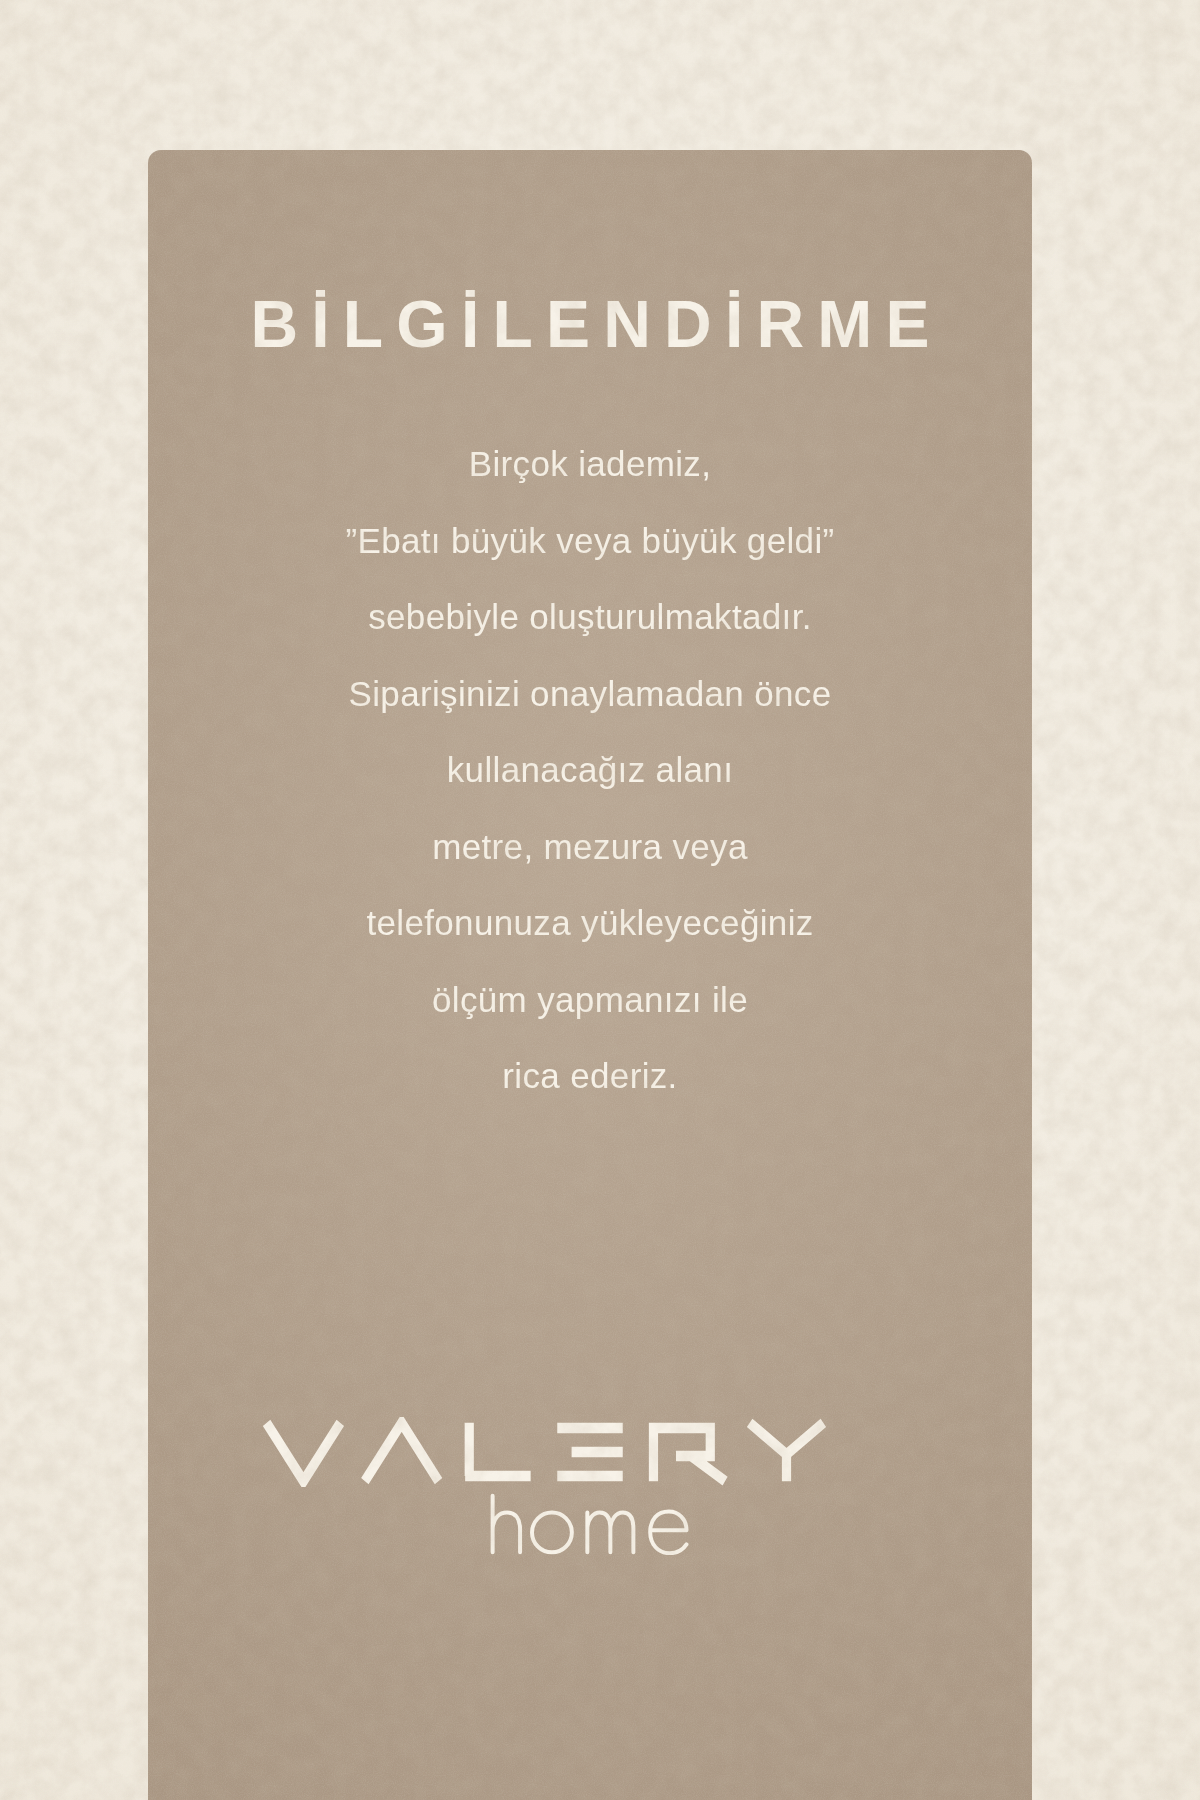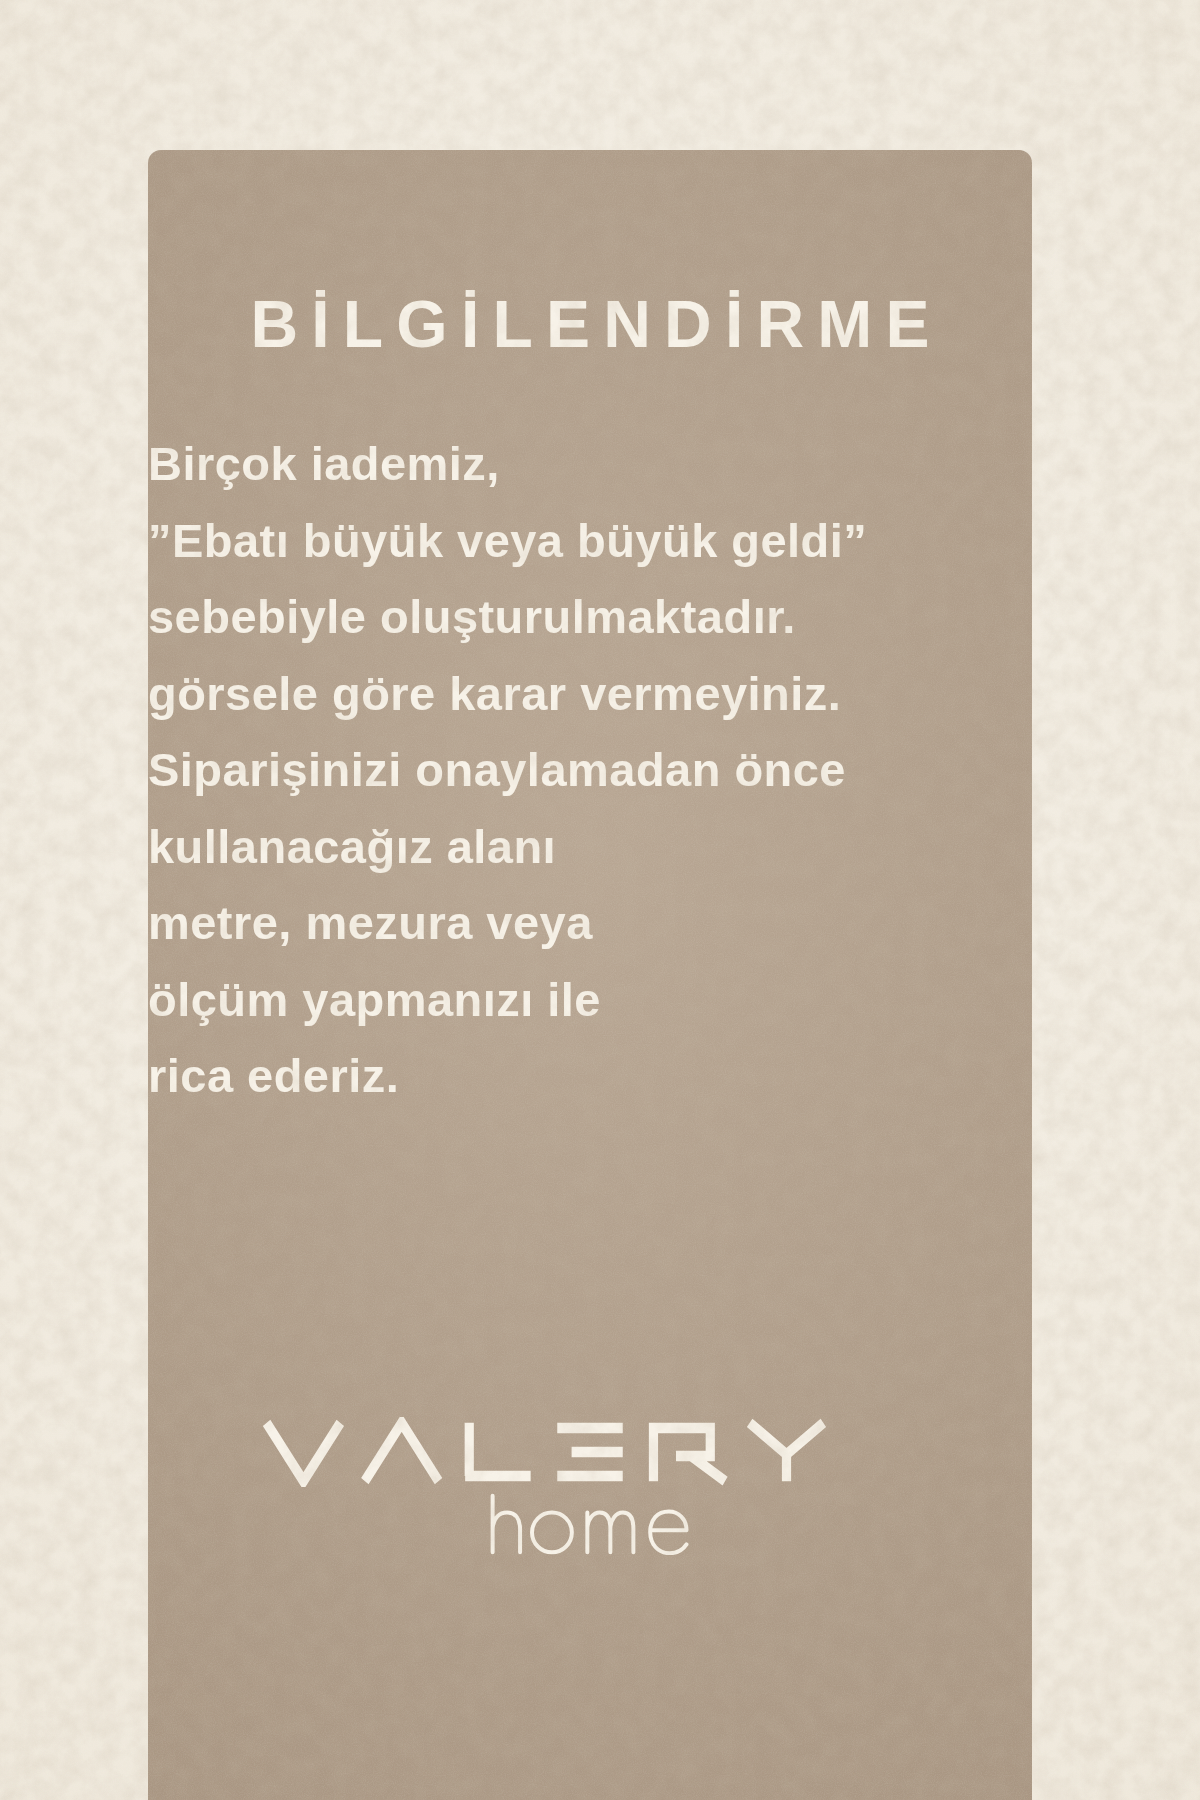--- a/index.html
+++ b/index.html
@@ -41,22 +41,23 @@
     color:var(--ink);
     white-space:nowrap;
   }
   .body-text{
     position:absolute;
     left:0;right:0;top:276px;
   }
   .body-line{
     height:76.5px;
     line-height:76.5px;
-    font-size:47px;
-    font-weight:700;
+    text-align:center;
+    font-size:35px;
+    font-weight:400;
     color:var(--ink);
     white-space:nowrap;
     letter-spacing:0.01em;
   }
   .logo{
     position:absolute;left:0;right:0;top:0;height:100%;
   }
   .valery-svg{
     position:absolute;
     left:50%;transform:translateX(-50%);
@@ -85,24 +86,24 @@
 <div class="page">
 
   <div class="card">
 
     <h1 class="title">BİLGİLENDİRME</h1>
 
     <div class="body-text">
       <div class="body-line">Birçok iademiz,</div>
       <div class="body-line">”Ebatı büyük veya büyük geldi”</div>
       <div class="body-line">sebebiyle oluşturulmaktadır.</div>
-      <div class="body-line">görsele göre karar vermeyiniz.</div>
       <div class="body-line">Siparişinizi onaylamadan önce</div>
       <div class="body-line">kullanacağız alanı</div>
       <div class="body-line">metre, mezura veya</div>
+      <div class="body-line">telefonunuza yükleyeceğiniz</div>
       <div class="body-line">ölçüm yapmanızı ile</div>
       <div class="body-line">rica ederiz.</div>
     </div>
 
     <div class="logo">
 
       <svg class="valery-svg" width="655" height="70" viewBox="0 0 640 60" preserveAspectRatio="none" role="img" aria-label="VALERY">
 
         <path d="M4,5 L40,55 L76,5" stroke-width="9" stroke-linecap="butt" stroke-linejoin="miter"></path>
 

